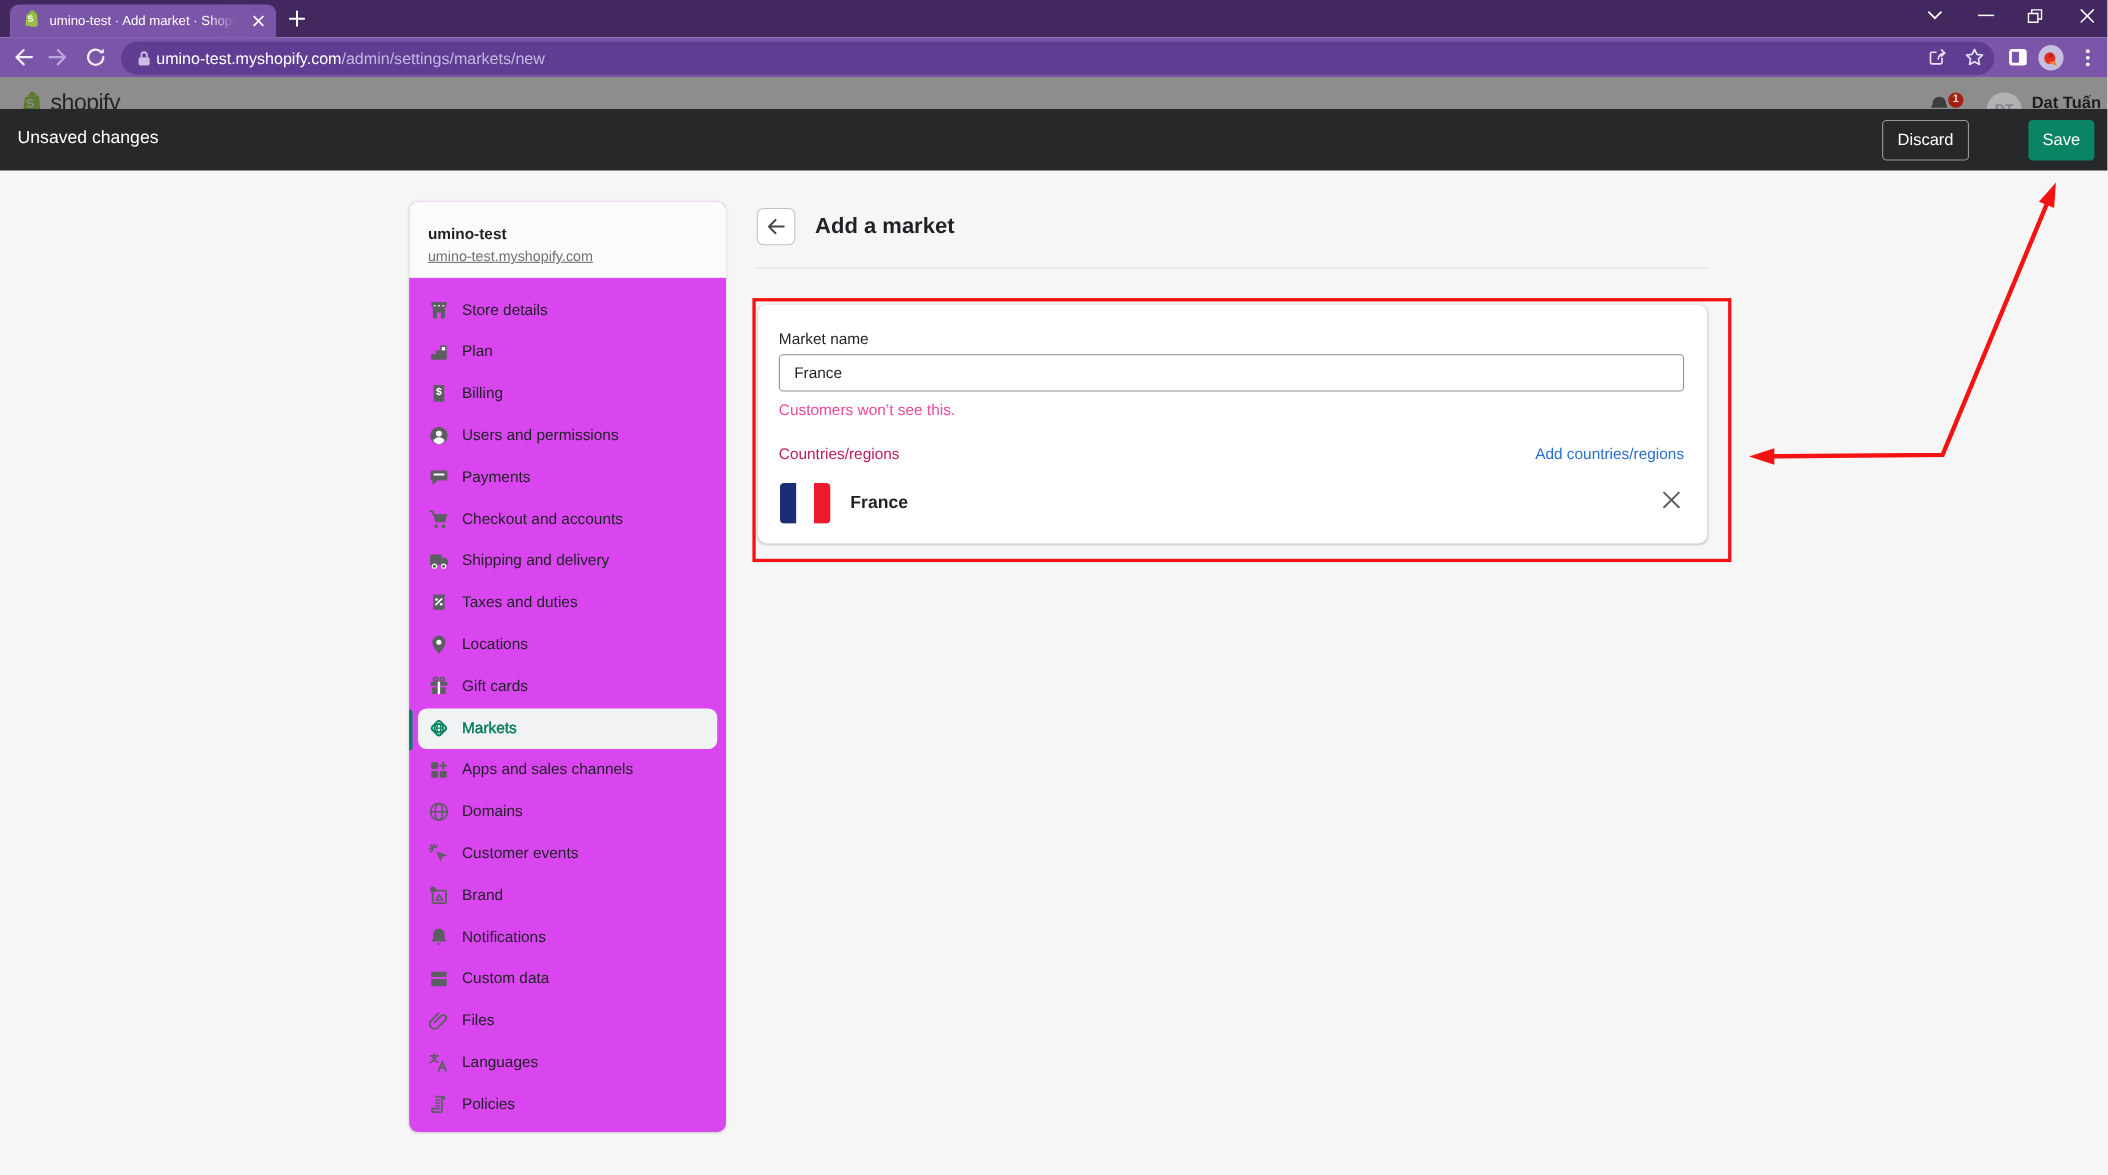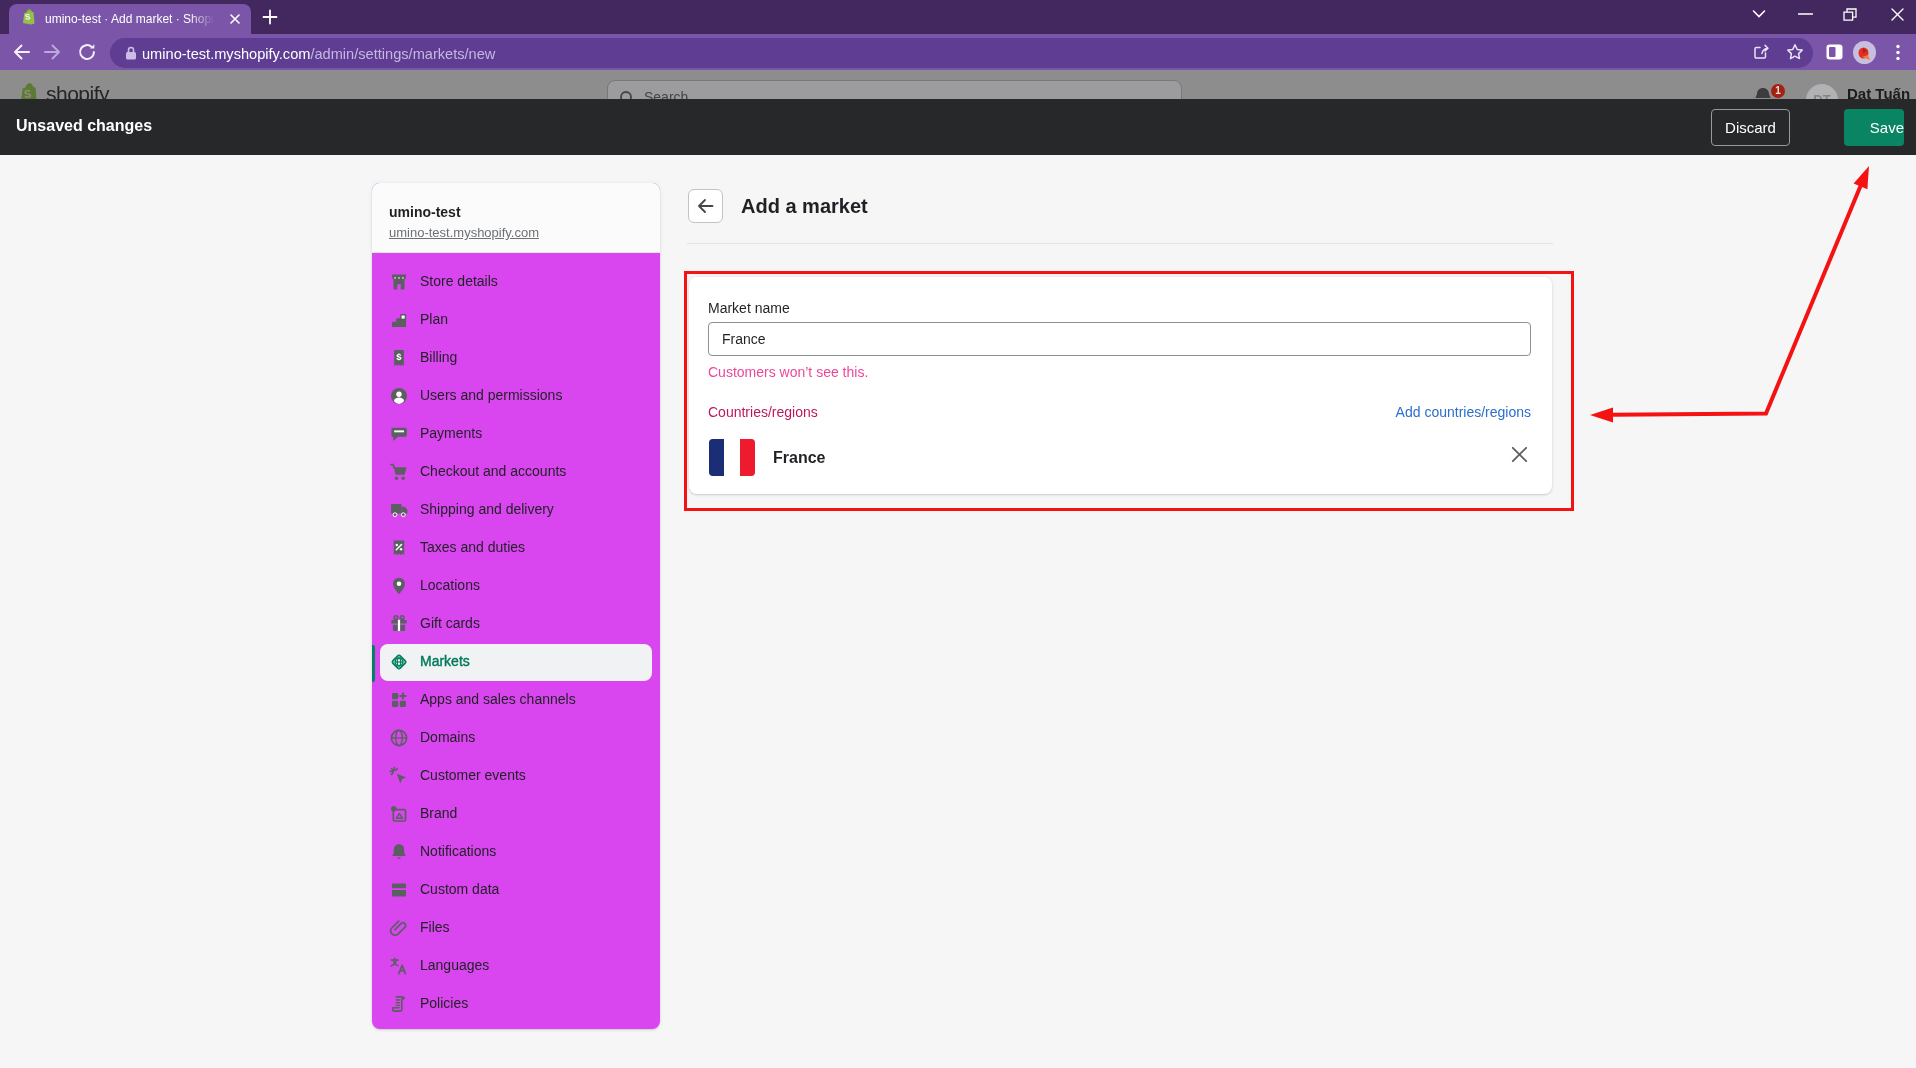--- a/index.html
+++ b/index.html
@@ -17,23 +17,23 @@
 
 #shopline{position:absolute;left:0;top:70px;width:1916px;height:29px;background:#8d8d8d;overflow:hidden}
 #shoplogotext{position:absolute;left:46px;top:12px;font-size:21px;font-weight:normal;color:#252525;letter-spacing:-.5px}
 #searchpill{position:absolute;left:607px;top:10px;width:575px;height:36px;border-radius:8px;background:#9c9c9f;border:1px solid #78787b;box-sizing:border-box}
 #searchpill .stext{position:absolute;left:36px;top:8px;font-size:14px;color:#454547}
 #badge{position:absolute;left:1771px;top:14px;width:14px;height:14px;border-radius:50%;background:#a32110;color:#e6e0e0;font-size:10px;font-weight:bold;text-align:center;line-height:14px}
 #avatar{position:absolute;left:1806px;top:14px;width:32px;height:32px;border-radius:50%;background:#b2b2b4;color:#84848a;font-size:13px;font-weight:bold;text-align:center;line-height:32px}
 #uname{position:absolute;left:1847px;top:15px;font-size:15px;font-weight:bold;color:#1c1c1c}
 
 #savebar{position:absolute;left:0;top:99px;width:1916px;height:56px;background:#26282a}
-#savebar .msg{position:absolute;left:16px;top:18px;font-size:16px;font-weight:bold;color:#fff}
+#savebar .msg{position:absolute;left:16px;top:18px;font-size:16px;font-weight:normal;color:#fff}
 #btn-discard{position:absolute;left:1711px;top:10px;width:79px;height:37px;box-sizing:border-box;border:1px solid #97999b;border-radius:4px;color:#fff;font-size:15px;text-align:center;line-height:35px}
-#btn-save{position:absolute;left:1844px;top:10px;width:60px;height:37px;box-sizing:border-box;border-radius:4px;background:#0a8564;color:#fff;font-size:15px;text-align:right;line-height:37px}
+#btn-save{position:absolute;left:1844px;top:10px;width:60px;height:37px;box-sizing:border-box;border-radius:4px;background:#0a8564;color:#fff;font-size:15px;text-align:center;line-height:37px}
 
 #sidecard{position:absolute;left:372px;top:183px;width:288px;height:846px;background:#d946ef;border-radius:8px;box-shadow:0 0 5px rgba(23,24,24,.05),0 1px 2px rgba(0,0,0,.15)}
 #sidehead{position:absolute;left:0;top:0;width:288px;height:70px;background:#fbfbfb;border-bottom:1px solid #e4e5e7;border-radius:8px 8px 0 0;box-sizing:border-box}
 #sidehead .sname{position:absolute;left:17px;top:21px;font-size:14px;font-weight:bold;color:#1f2124}
 #sidehead .sdom{position:absolute;left:17px;top:42px;font-size:13px;color:#6d7175;text-decoration:underline}
 #navlist{position:absolute;left:0;top:71px;width:288px}
 .nav{position:absolute;left:8px;width:272px;height:37px;border-radius:8px}
 .nav .ic{position:absolute;left:9px;top:8px;width:20px;height:20px}
 .nav .lb{position:absolute;left:40px;top:9px;font-size:14px;color:#1f2124;white-space:nowrap}
 .nav.sel{background:#f1f2f3}
@@ -132,27 +132,20 @@
     <circle cx="3" cy="8.5" r="1.7" fill="#fff"></circle>
     <circle cx="3" cy="14.5" r="1.7" fill="#fff"></circle>
   </svg>
 
 <div id="shopline">
   <svg class="abs" style="left:19px;top:13px" width="19" height="22" viewBox="0 0 13 16">
       <path fill="#5d7a31" d="M11.1 3.1l-1.15-.26c-.3-.95-.8-1.9-1.6-2.42C7.8.08 7.25.02 6.77.2 5.5.67 4.55 2.05 4.15 3.45l-1.5.43c-.38.11-.43.22-.48.6L1 14.1l7.6 1.5 3.95-1L11.6 3.7c-.04-.37-.16-.53-.5-.6z"></path>
       <text x="6" y="10.6" font-size="8" font-weight="bold" fill="#8d8d8d" font-family="Liberation Sans,sans-serif" text-anchor="middle" transform="rotate(-5 6 10.6)">S</text>
     </svg>
   <div id="shoplogotext">shopify</div>
-  <div id="searchpill">
-    <svg class="abs" style="left:11px;top:9px" width="17" height="17" viewBox="0 0 17 17">
-        <circle cx="7" cy="7" r="5" fill="none" stroke="#454547" stroke-width="1.8"></circle>
-        <path d="M11 11l4.2 4.2" stroke="#454547" stroke-width="1.8" stroke-linecap="round"></path>
-      </svg>
-    <span class="stext">Search</span>
-  </div>
   <svg class="abs" style="left:1752px;top:18px" width="22" height="12" viewBox="0 0 22 12">
       <path d="M11 0c-3.5 0-6 2.6-6 6l-1.6 4h15.2L17 6c0-3.4-2.5-6-6-6z" fill="#3c3c3e"></path>
     </svg>
   <div id="badge">1</div>
   <div id="avatar">DT</div>
   <div id="uname">Dat Tuấn</div>
 </div>
 
 <div id="savebar">
   <div class="msg">Unsaved changes</div>

